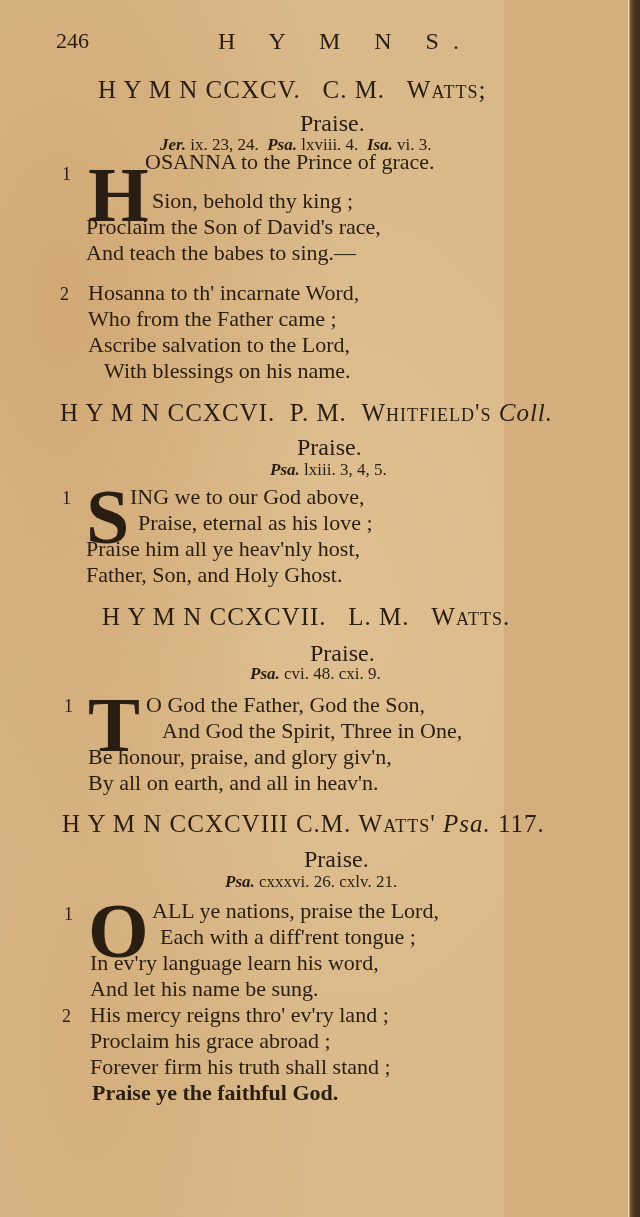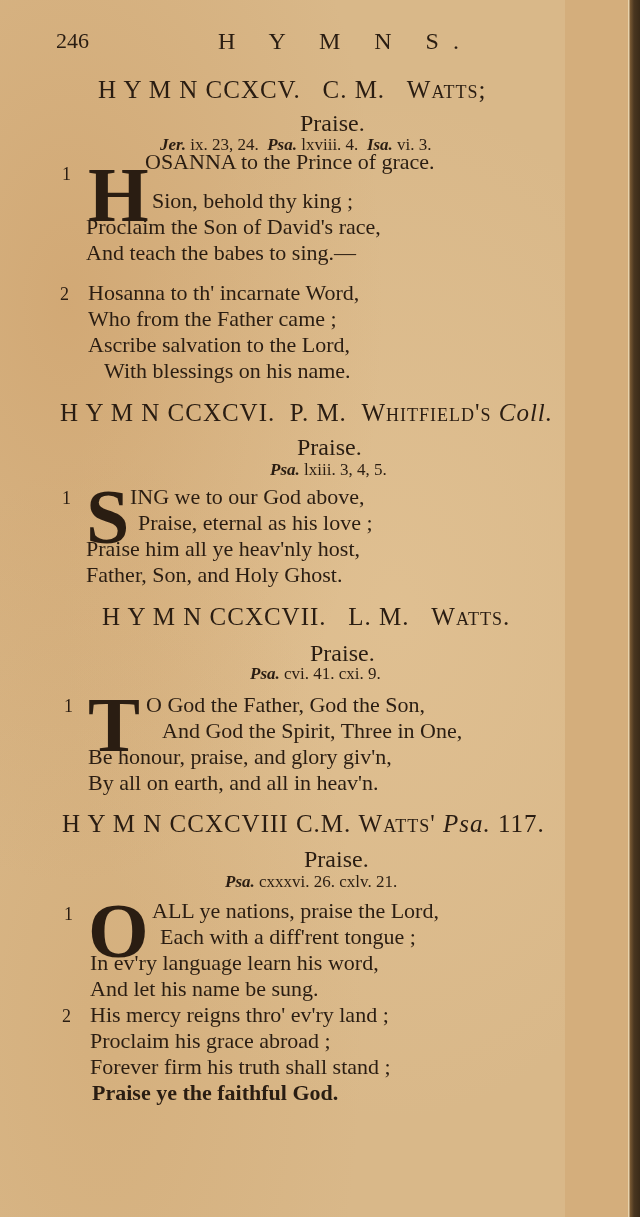--- a/index.html
+++ b/index.html
@@ -4,21 +4,21 @@
 <style>
   html, body { margin: 0; padding: 0; }
   body {
     width: 640px; height: 1217px; overflow: hidden;
     background: #d4ae7c;
     position: relative;
     font-family: "Liberation Serif", "DejaVu Serif", serif;
     color: #2a1d12;
   }
   .page {
-    position: absolute; left: 0; top: 0; width: 565px; height: 1217px;
+    position: absolute; left: 0; top: 0; width: 504px; height: 1217px;
     background:
       radial-gradient(ellipse at 12% 25%, rgba(196,140,80,0.35), transparent 45%),
       radial-gradient(ellipse at 18% 85%, rgba(200,150,90,0.25), transparent 40%),
       radial-gradient(ellipse at 70% 50%, rgba(235,205,160,0.35), transparent 60%),
       #d9b889;
   }
   .page-edge {
     position: absolute; right: 0; top: 0; width: 12px; height: 1217px;
     background: linear-gradient(to right, #e8d3ad 0px, #e8d3ad 1px, #7a5a34 2px, #4a3620 6px, #3a2a18 12px);
   }
@@ -87,21 +87,21 @@
   <div class="line verse" style="top:536px;left:86px;">Praise him all ye heav'nly host,</div>
   <div class="line verse" style="top:562px;left:86px;">Father, Son, and Holy Ghost.</div>
 
   <div class="line hymn-title" style="top:603px;left:102px;">
     <span>H Y M N CCXCVII.</span>&nbsp;&nbsp;
     <span>L. M.</span>&nbsp;&nbsp;
     <span class="author">Watts.</span>
   </div>
   <div class="line subject" style="top:640px;left:310px;">Praise.</div>
   <div class="line ref" style="top:664px;left:250px;">
-    <i>Psa.</i> <span>cvi. 41. cxi. 9.</span>
+    <i>Psa.</i> <span>cvi. 48. cxi. 9.</span>
   </div>
   <span class="vnum" style="top:696px;left:64px;">1</span>
   <span class="dropcap" style="top:686px;left:88px;">T</span>
   <div class="line verse" style="top:692px;left:146px;">O God the Father, God the Son,</div>
   <div class="line verse" style="top:718px;left:162px;">And God the Spirit, Three in One,</div>
   <div class="line verse" style="top:744px;left:88px;">Be honour, praise, and glory giv'n,</div>
   <div class="line verse" style="top:770px;left:88px;">By all on earth, and all in heav'n.</div>
 
   <div class="line hymn-title" style="top:810px;left:62px;">
     <span>H Y M N CCXCVIII</span>

